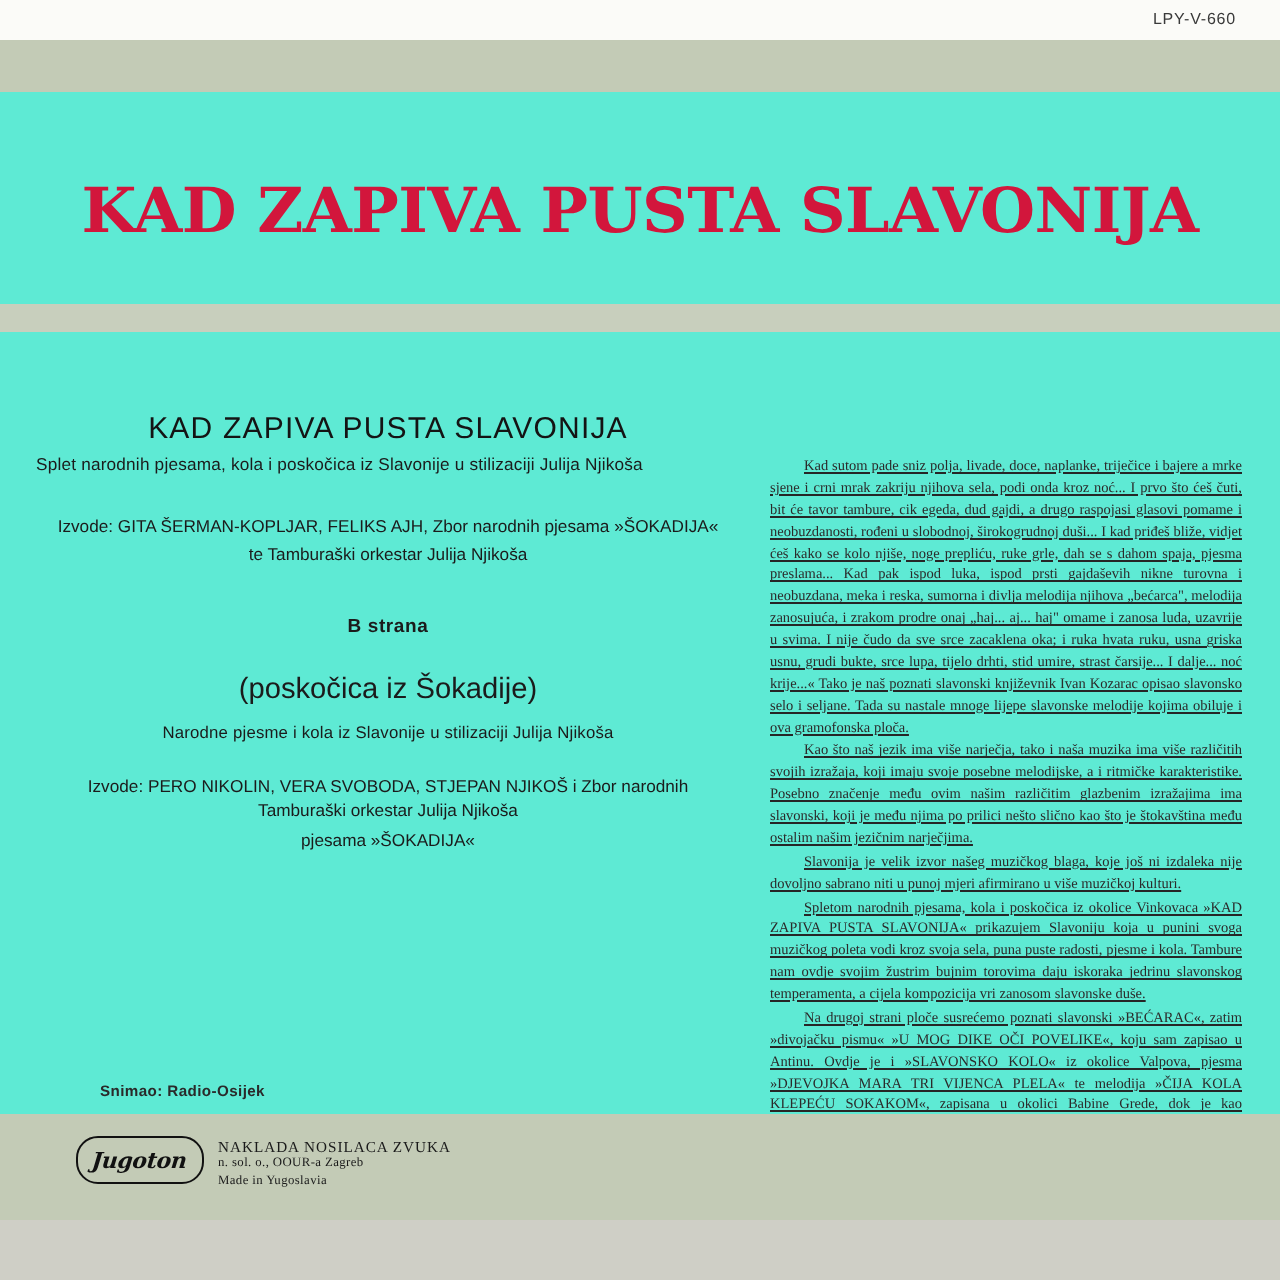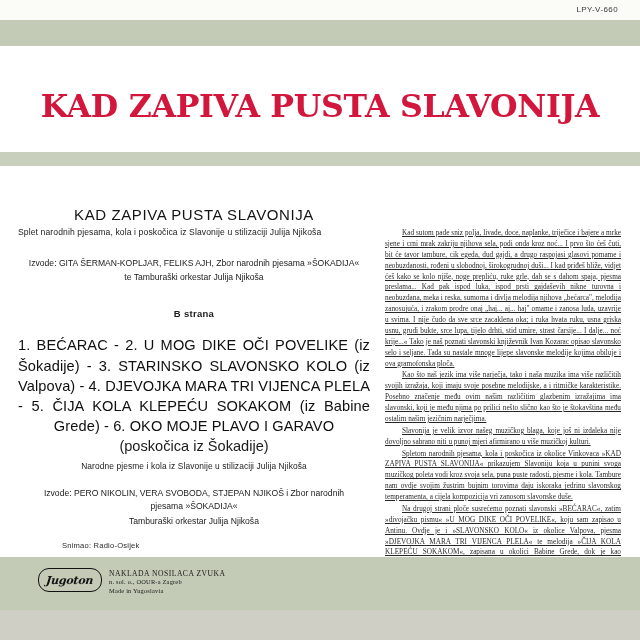--- a/index.html
+++ b/index.html
@@ -5,21 +5,21 @@
   html,body{margin:0;padding:0;}
   body{
     width:640px;height:640px;
     background:#cfcfc6;
     font-family:"Liberation Sans",sans-serif;
     overflow:hidden;
     position:relative;
   }
   .sleeve{
     position:absolute;left:0;top:0;width:640px;height:640px;
-    background:#ffffff;
+    background:#5eead4;
     overflow:hidden;
   }
   
   .band{
     position:absolute;left:0;width:640px;
     background:#c3cbb6;
   }
   .band-top{top:20px;height:26px;}
   .band-title-under{top:152px;height:14px;background:#c8cfbd;}
   .band-bottom{top:557px;height:53px;background:#c3cbb6;}
@@ -83,22 +83,22 @@
   .track-tail{
     text-align:center;font-size:14.6px;line-height:1.38;margin:0;
   }
   .b-sub{
     text-align:center;font-size:8.4px;margin:5px 0 0 0;letter-spacing:.1px;
   }
   .b-perf{
     text-align:center;font-size:8.6px;line-height:1.5;margin:16px 0 0 0;
   }
   .snimao{
-    position:absolute;left:62px;top:541px;
-    font-size:7.6px;letter-spacing:.2px;color:#2a2a2a;
+    position:absolute;left:50px;top:541px;
+    font-size:7.6px;letter-spacing:.2px;color:#2a2a2a;font-weight:bold;
   }
 
   
   .note{
     font-family:"Liberation Serif",serif;
     font-size:7.25px;
     line-height:1.5;
     text-align:justify;
     margin:0 0 1px 0;
     text-indent:17px;
@@ -157,26 +157,25 @@
   <div class="col-left">
 
     <div class="a-title">KAD ZAPIVA PUSTA SLAVONIJA</div>
     <div class="a-sub">Splet narodnih pjesama, kola i poskočica iz Slavonije u stilizaciji Julija Njikoša</div>
     <div class="perf">Izvode: GITA ŠERMAN-KOPLJAR, FELIKS AJH, Zbor narodnih pjesama »ŠOKADIJA«</div>
     <div class="perf">te Tamburaški orkestar Julija Njikoša</div>
 
     <div class="spacer-a"></div>
 
     <div class="side-head">B strana</div>
-    <div class="tracklist">1. BEĆARAC - 2. U MOG DIKE OČI POVELIKE (iz Šokadije) - 3. STARINSKO SLAVONSKO KOLO (iz Valpova) - 4. DJEVOJKA MARA TRI VIJENCA PLELA - 5. ČIJA KOLA KLEPEĆU SOKAKOM (iz Babine Grede) - 6. OKO MOJE PLAVO I GARAVO</div>
     <div class="track-tail">(poskočica iz Šokadije)</div>
     <div class="b-sub">Narodne pjesme i kola iz Slavonije u stilizaciji Julija Njikoša</div>
     <div class="b-perf">Izvode: PERO NIKOLIN, VERA SVOBODA, STJEPAN NJIKOŠ i Zbor narodnih</div>
+    <div class="perf">Tamburaški orkestar Julija Njikoša</div>
     <div class="perf">pjesama »ŠOKADIJA«</div>
-    <div class="perf">Tamburaški orkestar Julija Njikoša</div>
 
   </div>
 
   <div class="col-right">
     <p class="note">Kad sutom pade sniz polja, livade, doce, naplanke, triječice i bajere a mrke sjene i crni mrak zakriju njihova sela, podi onda kroz noć... I prvo što ćeš čuti, bit će tavor tambure, cik egeda, dud gajdi, a drugo raspojasi glasovi pomame i neobuzdanosti, rođeni u slobodnoj, širokogrudnoj duši... I kad priđeš bliže, vidjet ćeš kako se kolo njiše, noge prepliću, ruke grle, dah se s dahom spaja, pjesma preslama... Kad pak ispod luka, ispod prsti gajdaševih nikne turovna i neobuzdana, meka i reska, sumorna i divlja melodija njihova „bećarca", melodija zanosujuća, i zrakom prodre onaj „haj... aj... haj" omame i zanosa luda, uzavrije u svima. I nije čudo da sve srce zacaklena oka; i ruka hvata ruku, usna griska usnu, grudi bukte, srce lupa, tijelo drhti, stid umire, strast čarsije... I dalje... noć krije...« Tako je naš poznati slavonski književnik Ivan Kozarac opisao slavonsko selo i seljane. Tada su nastale mnoge lijepe slavonske melodije kojima obiluje i ova gramofonska ploča.</p>
     <p class="note">Kao što naš jezik ima više narječja, tako i naša muzika ima više različitih svojih izražaja, koji imaju svoje posebne melodijske, a i ritmičke karakteristike. Posebno značenje među ovim našim različitim glazbenim izražajima ima slavonski, koji je među njima po prilici nešto slično kao što je štokavština među ostalim našim jezičnim narječjima.</p>
     <p class="note">Slavonija je velik izvor našeg muzičkog blaga, koje još ni izdaleka nije dovoljno sabrano niti u punoj mjeri afirmirano u više muzičkoj kulturi.</p>
     <p class="note">Spletom narodnih pjesama, kola i poskočica iz okolice Vinkovaca »KAD ZAPIVA PUSTA SLAVONIJA« prikazujem Slavoniju koja u punini svoga muzičkog poleta vodi kroz svoja sela, puna puste radosti, pjesme i kola. Tambure nam ovdje svojim žustrim bujnim torovima daju iskoraka jedrinu slavonskog temperamenta, a cijela kompozicija vri zanosom slavonske duše.</p>
     <p class="note">Na drugoj strani ploče susrećemo poznati slavonski »BEĆARAC«, zatim »divojačku pismu« »U MOG DIKE OČI POVELIKE«, koju sam zapisao u Antinu. Ovdje je i »SLAVONSKO KOLO« iz okolice Valpova, pjesma »DJEVOJKA MARA TRI VIJENCA PLELA« te melodija »ČIJA KOLA KLEPEĆU SOKAKOM«, zapisana u okolici Babine Grede, dok je kao posljednja uvrštena poskočica »OKO MOJE PLAVO I GARAVO«.</p>
     <p class="signature">Julije Njikoš</p>

